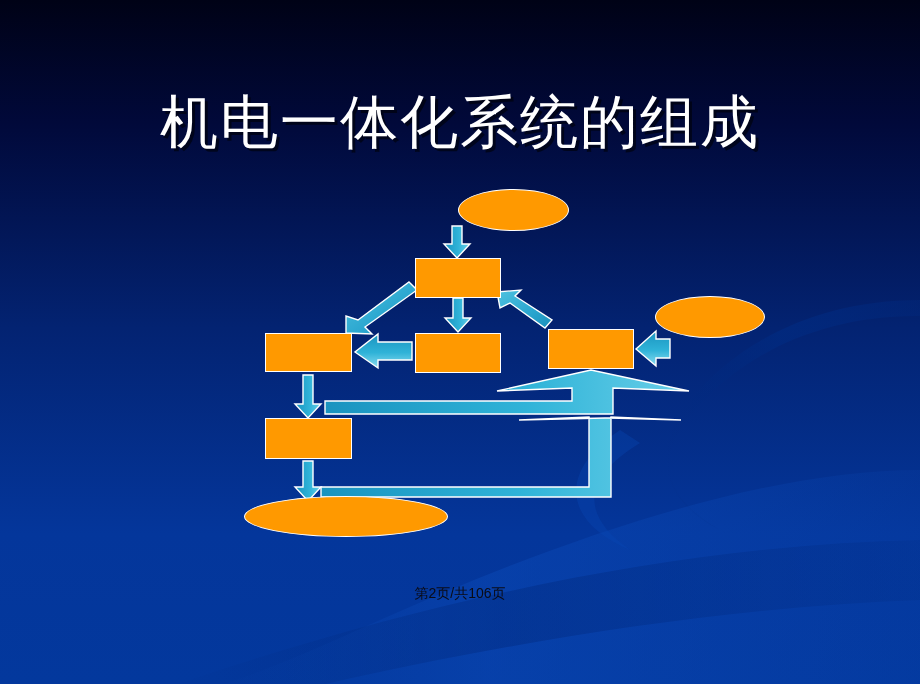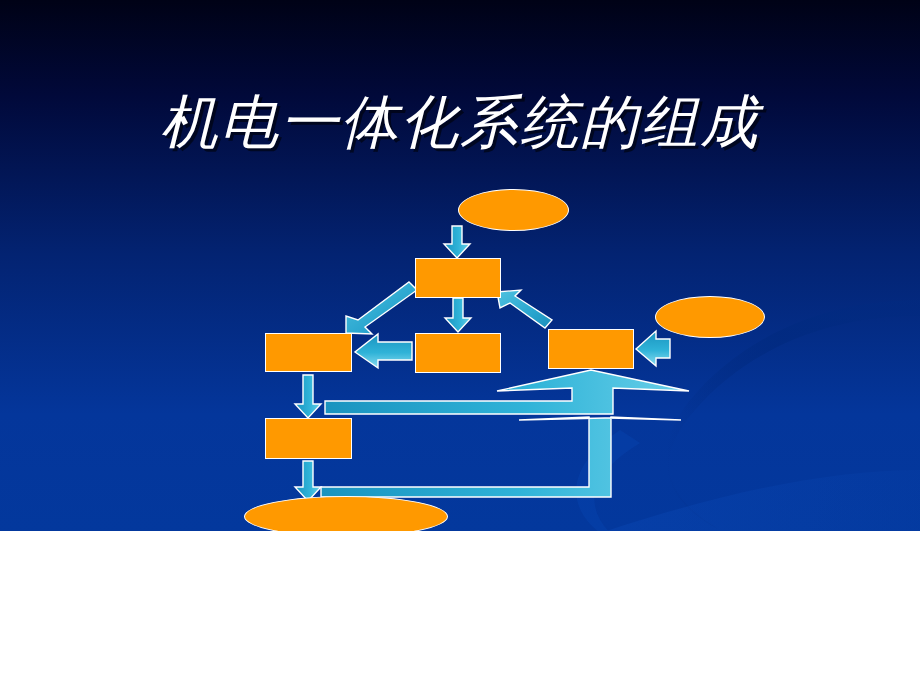--- a/index.html
+++ b/index.html
@@ -4,29 +4,28 @@
 <title>机电一体化系统的组成</title>
 <style>
   * { margin:0; padding:0; box-sizing:border-box; }
   html, body {
     width:920px; height:690px;
     font-family:"Liberation Sans", sans-serif;
     overflow:hidden;
   }
   #slide {
     position:relative;
-    width:920px; height:531px;
+    width:920px; height:684px;
     background: linear-gradient(to bottom,
         #000216 0%,
         #01093a 18%,
         #032372 48%,
         #04369b 78%,
         #03389d 100%);
     overflow:hidden;
-    font-style:italic;
   }
   #deco-svg { position:absolute; left:0; top:0; width:920px; height:690px; }
 
   
   #title {
     position:absolute;
     left:0; top:88px;
     width:920px;
     text-align:center;
     font-family:"Liberation Serif", serif;
@@ -194,14 +193,15 @@
 
     <div class="node" id="box-right"></div>
 
     <div class="node ellipse" id="ell-right"></div>
 
     <div class="node" id="box-exec"></div>
 
     <div class="node ellipse" id="ell-bottom"></div>
   </div>
 
+  <div id="footer">第2页/共106页</div>
 
 </div>
 
 </body></html>

